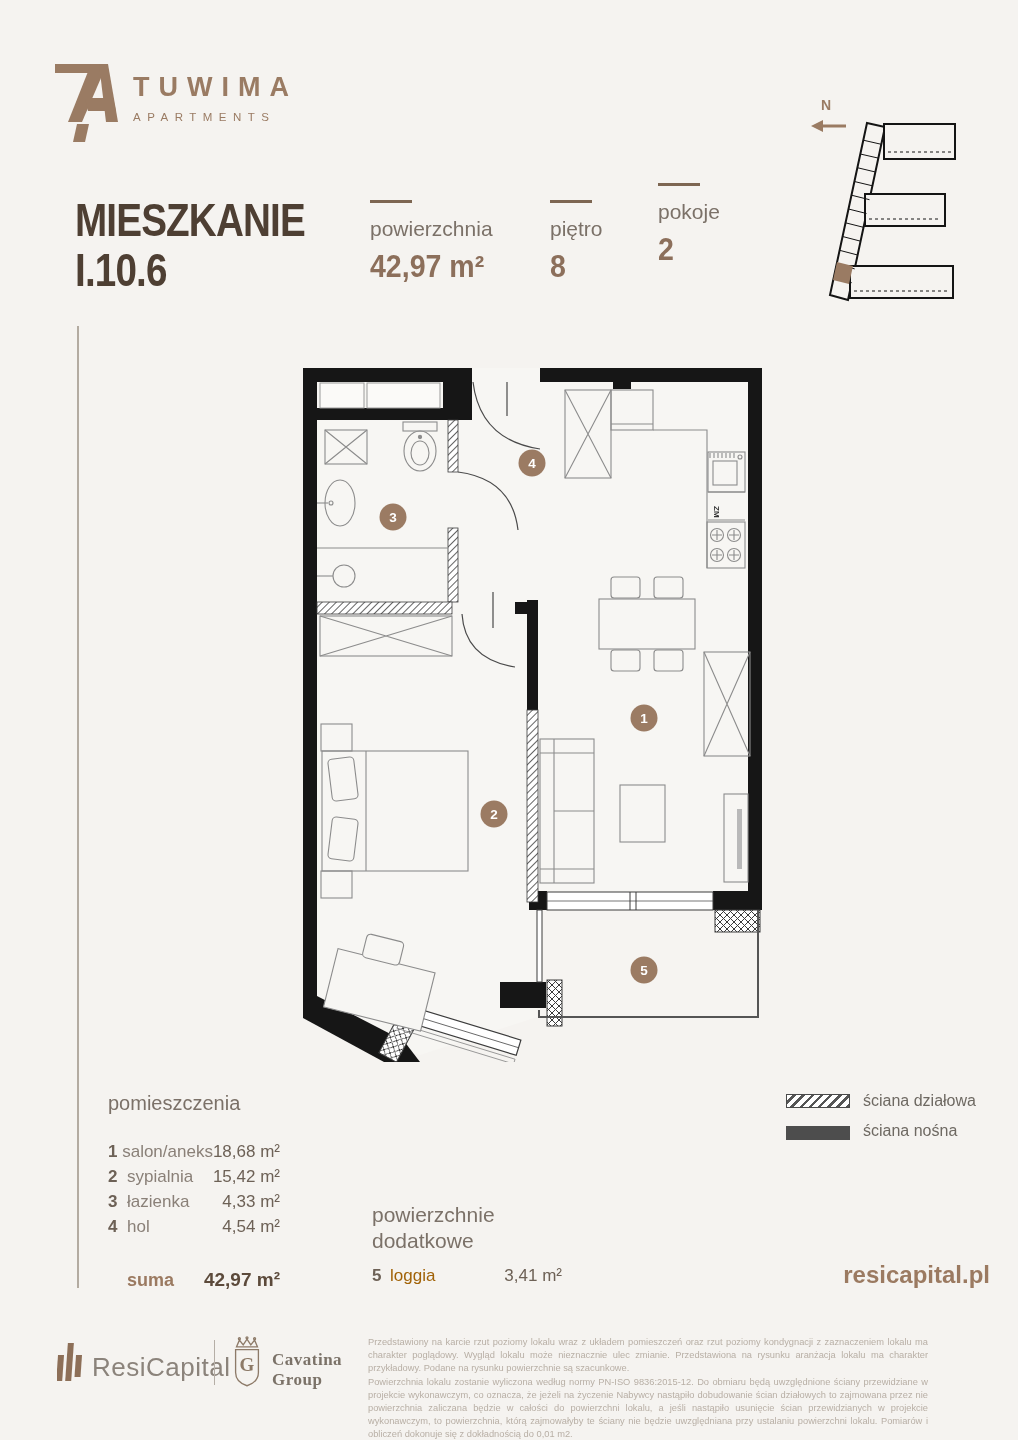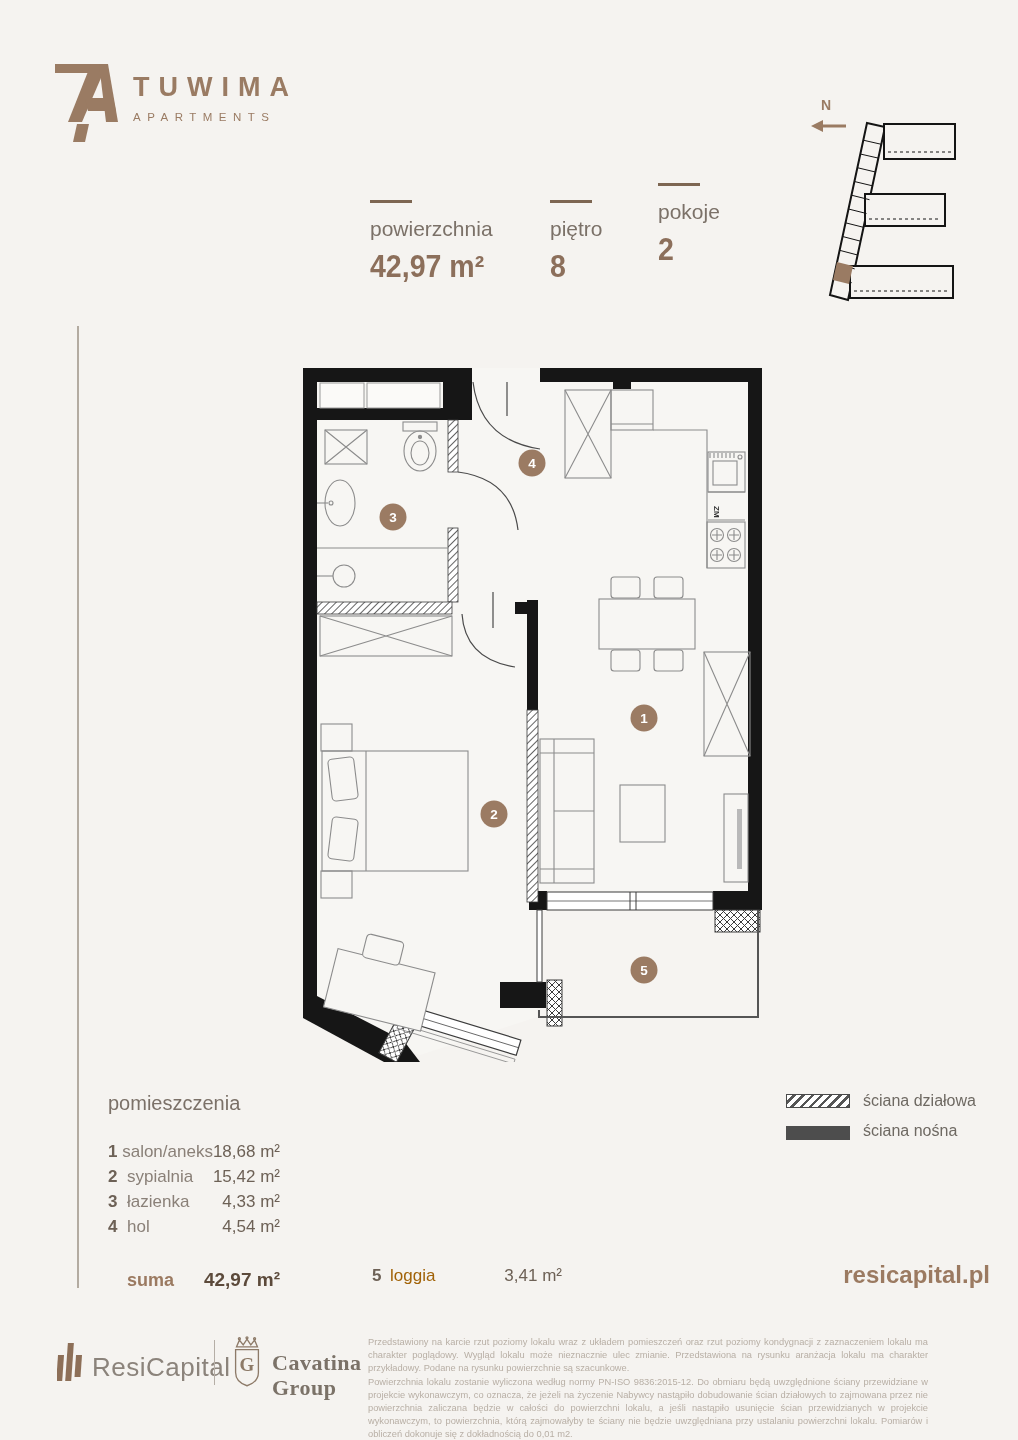--- a/index.html
+++ b/index.html
@@ -39,21 +39,21 @@
   .add-head{font-size:21px;color:#7b7168;line-height:1.25;}
   .add-row{display:flex;align-items:baseline;width:190px;font-size:17px;}
   .add-no{width:18px;font-weight:700;color:#6d6156;}
   .add-name{flex:1;color:#a16207;}
   .add-area{color:#6d6156;white-space:nowrap;}
 
   .site{font-size:24px;font-weight:700;color:#9b7a61;}
 
   
   .rc-text{font-size:26px;color:#8b837b;letter-spacing:.5px;}
-  .cav-text{font-family:"Liberation Serif","DejaVu Serif",serif;font-size:22px;font-weight:700;
+  .cav-text{font-family:"Liberation Serif","DejaVu Serif",serif;font-size:17px;font-weight:700;
             color:#7b7268;line-height:1.15;letter-spacing:.5px;}
   .fine{font-size:9.3px;line-height:1.42;color:#b8afa5;text-align:justify;}
   .fine p{margin:0;}
 </style>
 </head>
 <body>
 
 <div class="page">
 
   <svg class="abs" style="left:55px;top:64px;" width="64" height="80" viewBox="0 0 64 80">
@@ -63,20 +63,26 @@
       <polygon points="44,0 53,0 63,58 51,58"></polygon>
       <polygon points="30,34 58,34 61,47 33,47"></polygon>
       <polygon points="22,60 34,60 30,78 18,78"></polygon>
     </g>
   </svg>
   <div class="abs" style="left:133px;top:72px;">
     <div class="brand-word">TUWIMA</div>
     <div class="brand-sub">APARTMENTS</div>
   </div>
 
+  <div class="abs" style="left:75px;top:196px;">
+    <div class="title">
+      <div>MIESZKANIE</div>
+      <div>I.10.6</div>
+    </div>
+  </div>
 
   <div class="abs stat" style="left:370px;top:200px;">
     <div class="dash"></div>
     <div class="lab">powierzchnia</div>
     <div class="val">42,97 m²</div>
   </div>
   <div class="abs stat" style="left:550px;top:200px;width:90px;">
     <div class="dash"></div>
     <div class="lab">piętro</div>
     <div class="val">8</div>
@@ -325,20 +331,24 @@
       <span class="room-no">4</span>
       <span class="room-name">hol</span>
       <span class="room-area">4,54 m²</span>
     </div>
     <div class="suma-row">
       <span class="suma-lab">suma</span>
       <span class="suma-val">42,97 m²</span>
     </div>
   </div>
 
+  <div class="abs add-head" style="left:372px;top:1202px;">
+    <div>powierzchnie</div>
+    <div>dodatkowe</div>
+  </div>
   <div class="abs add-row" style="left:372px;top:1266px;">
     <span class="add-no">5</span>
     <span class="add-name">loggia</span>
     <span class="add-area">3,41 m²</span>
   </div>
 
   <div class="abs site" style="right:68px;top:1261px;">resicapital.pl</div>
 
   <svg class="abs" style="left:57px;top:1341px;" width="26" height="44" viewBox="0 0 26 44">
     <g fill="#8d6f58" transform="skewX(-4)">

